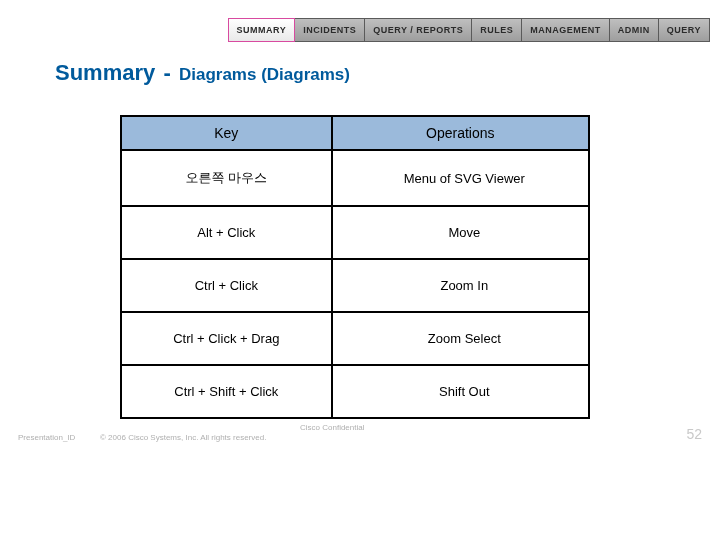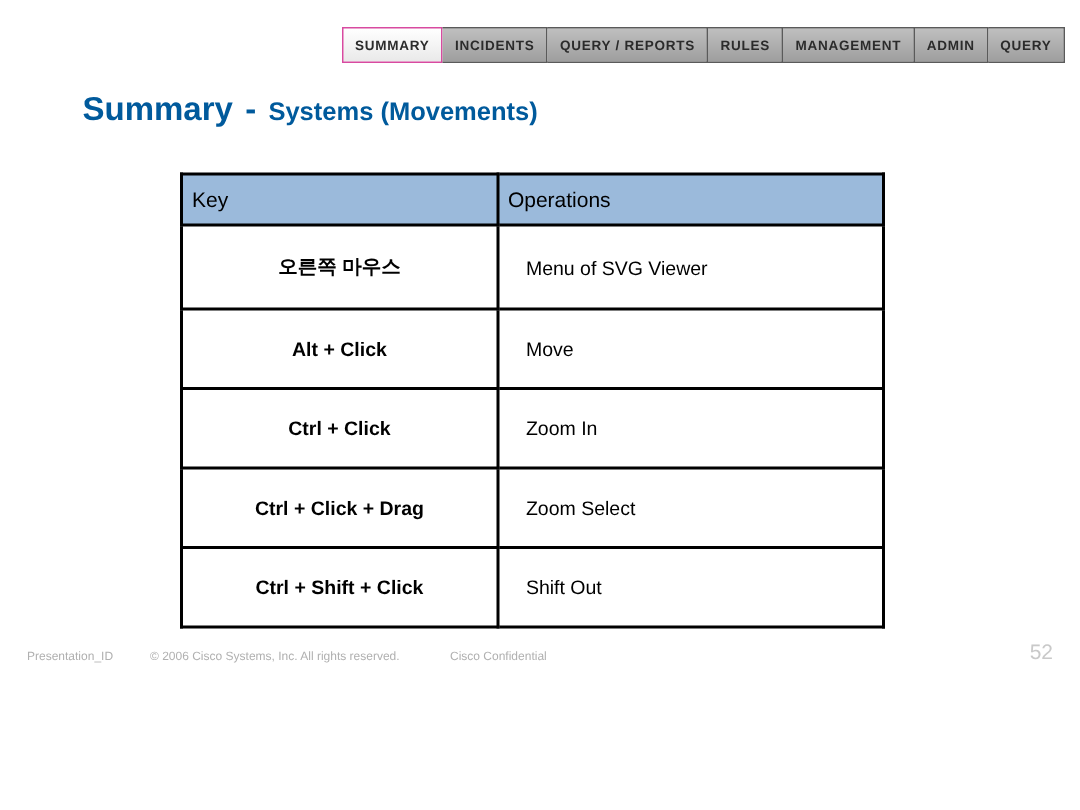--- a/index.html
+++ b/index.html
@@ -23,54 +23,54 @@
   
   .title { position: absolute; left: 55px; top: 60px; font-size: 15px; }
   .title .main { color: #005a9c; font-weight: bold; font-size: 22px; }
   .title .dash { color: #005a9c; font-weight: bold; font-size: 22px; margin: 0 4px; }
   .title .sub { color: #005a9c; font-weight: bold; font-size: 17px; }
 
   
   .tbl { position: absolute; left: 120px; top: 115px; width: 470px; border-collapse: collapse; }
   .tbl th {
     background: #9bbadb; color: #000; font-weight: normal; font-size: 14px;
-    text-align: left; padding: 8px 6px; border: 2px solid #000;
+    text-align: center; padding: 8px 6px; border: 2px solid #000;
   }
   .tbl td {
     border: 2px solid #000; padding: 18px 10px; font-size: 13px; background: #fff;
   }
-  .tbl td.keycell { text-align: center; width: 45%; font-weight: bold; }
-  .tbl td.opcell  { text-align: left; padding-left: 18px; }
+  .tbl td.keycell { text-align: center; width: 45%; }
+  .tbl td.opcell  { text-align: center; padding-left: 18px; }
 
   
   .footer { position: absolute; bottom: 10px; left: 0; right: 0; font-size: 8px; color: #b0b0b0; }
   .footer .pid { position: absolute; left: 18px; bottom: 0; }
   .footer .cpy { position: absolute; left: 100px; bottom: 0; }
-  .footer .conf { position: absolute; left: 300px; bottom: 0; }
+  .footer .conf { position: absolute; left: 300px; bottom: 10px; }
   .footer .pg { position: absolute; right: 18px; bottom: 0; font-size: 14px; color: #c9c9c9; }
 </style>
 </head>
 <body>
 
 <div class="slide">
 
   <div class="topbar">
     <div class="tab active">SUMMARY</div>
     <div class="tab">INCIDENTS</div>
     <div class="tab">QUERY / REPORTS</div>
     <div class="tab">RULES</div>
     <div class="tab">MANAGEMENT</div>
     <div class="tab">ADMIN</div>
     <div class="tab">QUERY</div>
   </div>
 
   <div class="title">
     <span class="main">Summary</span>
     <span class="dash">-</span>
-    <span class="sub">Systems  (Movements)</span>
+    <span class="sub">Diagrams  (Diagrams)</span>
   </div>
 
   <table class="tbl">
     <thead>
       <tr>
         <th>Key</th>
         <th>Operations</th>
       </tr>
     </thead>
     <tbody>

